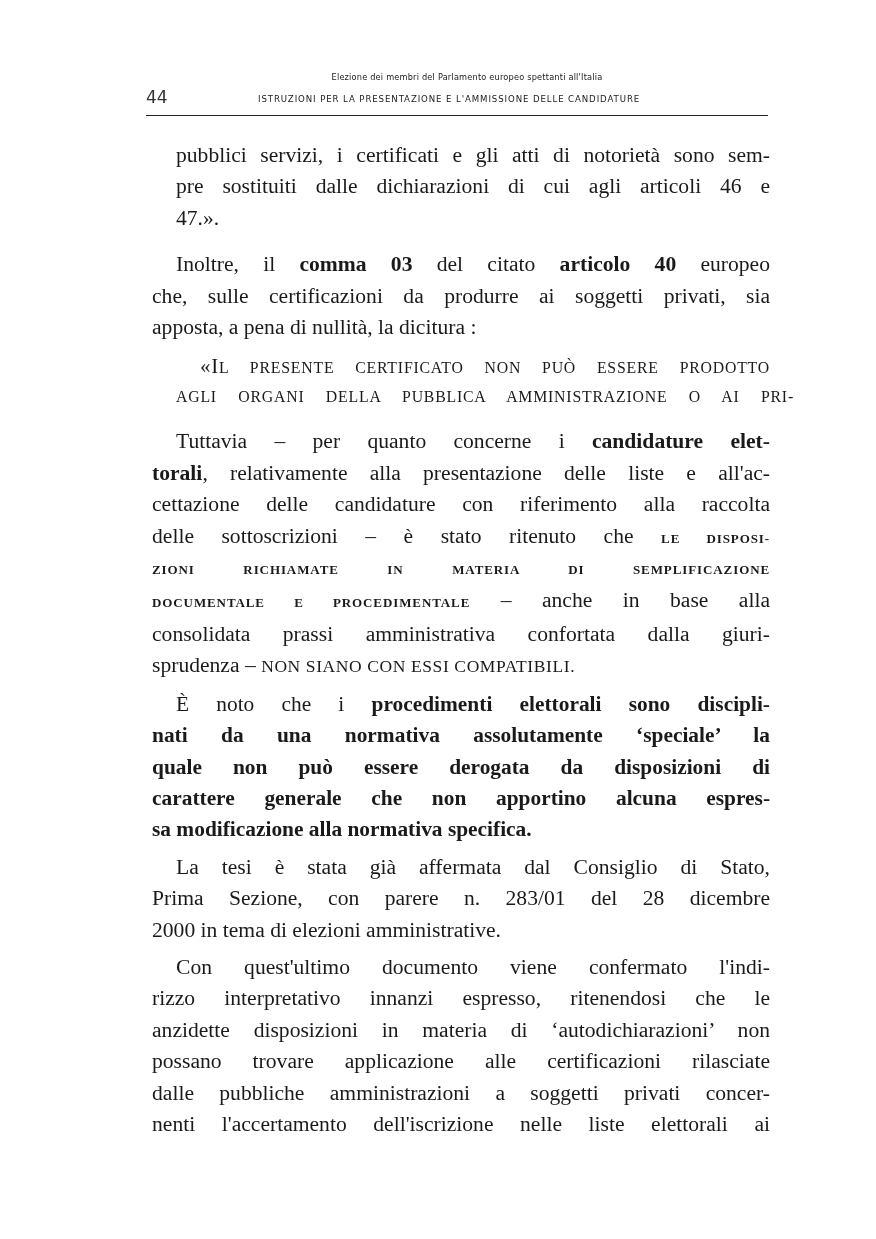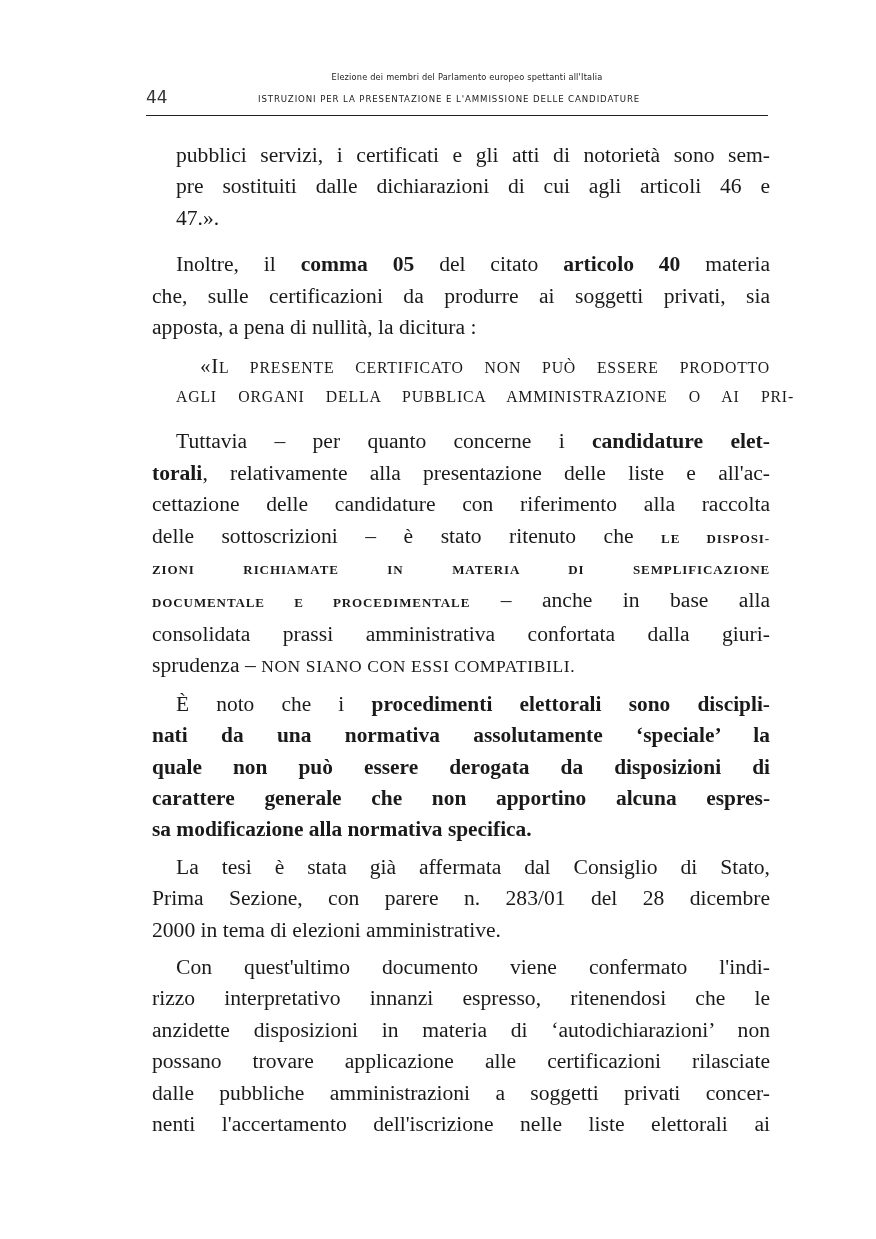--- a/index.html
+++ b/index.html
@@ -128,21 +128,21 @@
     <div class="p-block">
       <span class="line">pubblici servizi, i certificati e gli atti di notorietà sono sem-</span>
       <span class="line">pre sostituiti dalle dichiarazioni di cui agli articoli 46 e</span>
       <span class="line last">47.».</span>
     </div>
 
     <div class="gap-l"></div>
 
     <div class="p-block" style="margin-left:-176px; padding-left:176px;">
       <span class="line" style="margin-left:0;">
-        <span>Inoltre, il </span><span class="b">comma 05</span><span> del citato </span><span class="b">articolo 40</span><span> materia</span>
+        <span>Inoltre, il </span><span class="b">comma 03</span><span> del citato </span><span class="b">articolo 40</span><span> europeo</span>
       </span>
       <span class="line" style="margin-left: -24px; width: 618px;">che, sulle certificazioni da produrre ai soggetti privati, sia</span>
       <span class="line last" style="margin-left: -24px; width: 618px;">apposta, a pena di nullità, la dicitura :</span>
     </div>
 
     <div class="gap-m"></div>
 
     <div class="p-block quote">
       <span class="line"><span class="sc-big">«I</span><span>L PRESENTE CERTIFICATO NON PUÒ ESSERE PRODOTTO</span></span>
       <span class="line" style="margin-left: -24px; width: 618px;">AGLI ORGANI DELLA PUBBLICA AMMINISTRAZIONE O AI PRI-</span>

